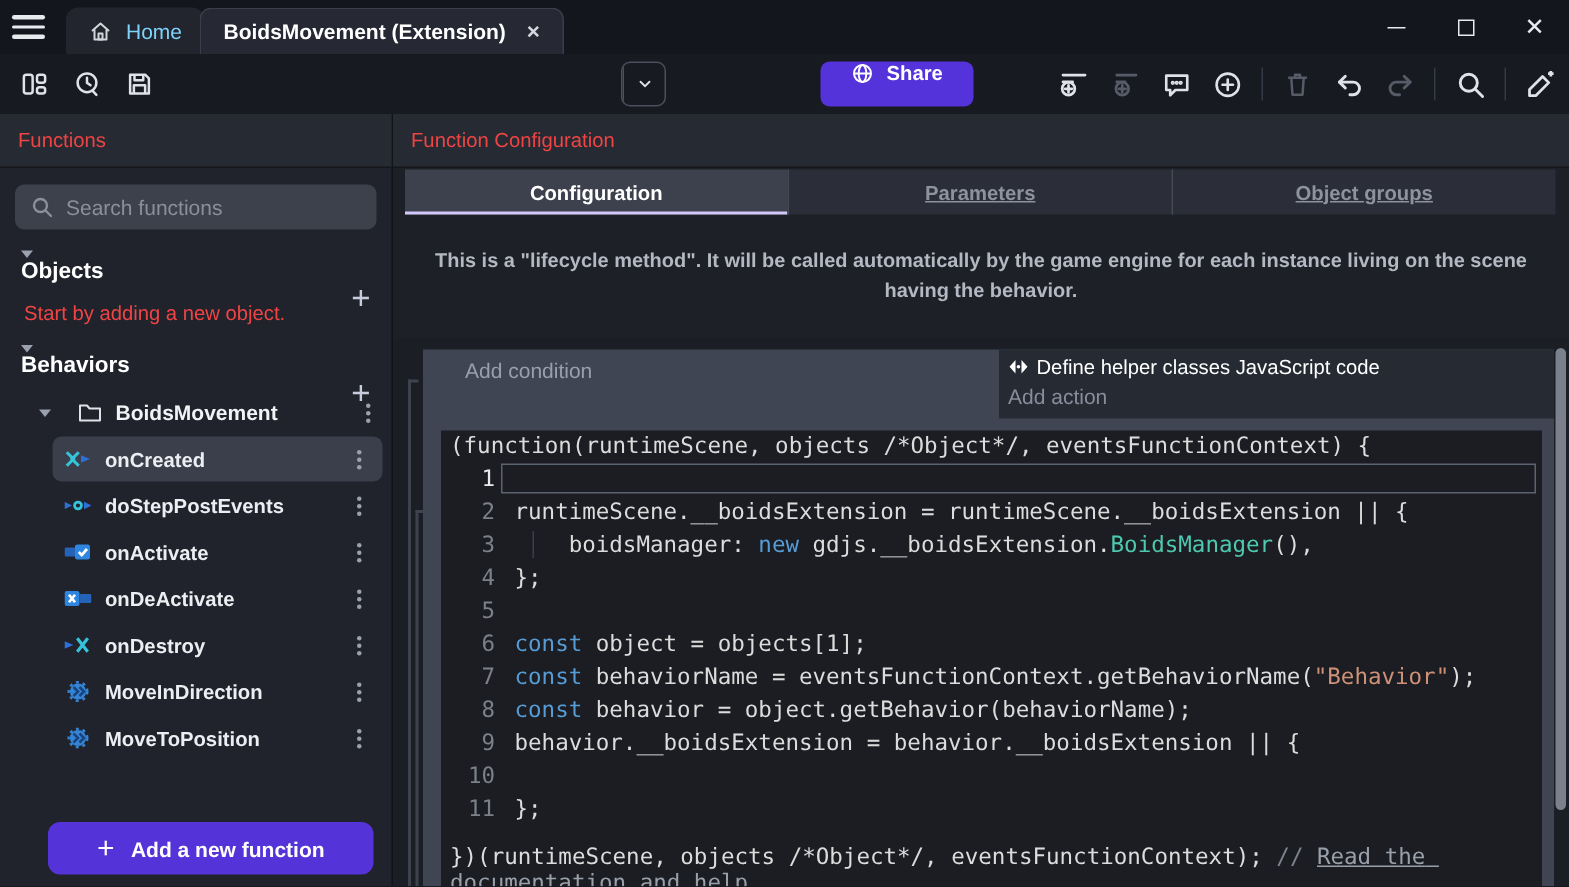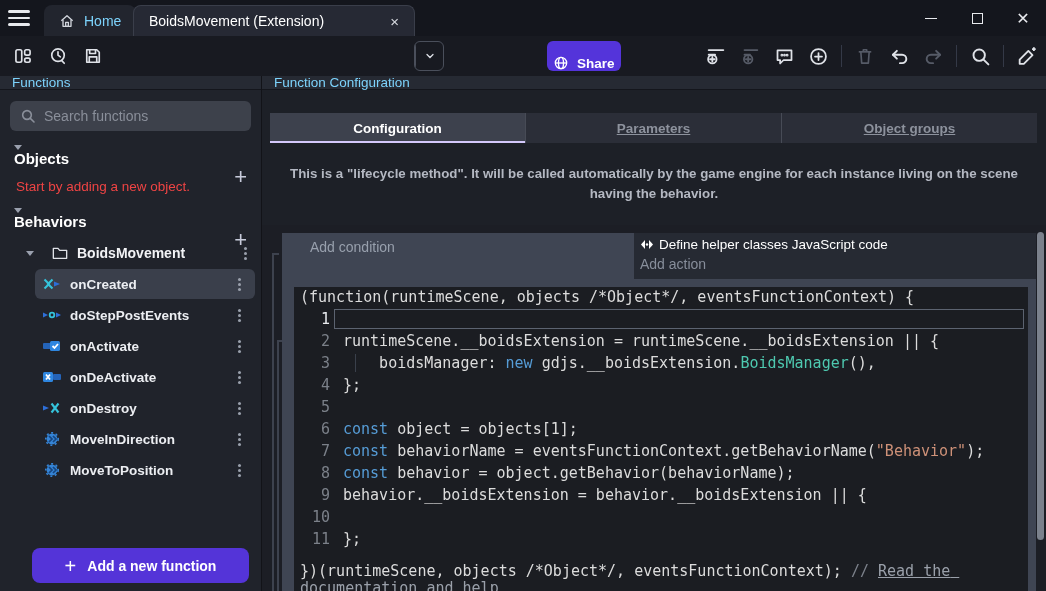--- a/index.html
+++ b/index.html
@@ -8,43 +8,43 @@
   .app { position:relative; width:1046px; height:591px; background:#14161d; color:#e8eaee; overflow:hidden; }
   svg { display:block; }
   .i { display:inline-flex; align-items:center; justify-content:center; }
 
   
   .titlebar { position:absolute; top:0; left:0; right:0; height:36px; background:#14161d; display:flex; align-items:flex-end; }
   .burger { position:absolute; left:8px; top:7px; width:26px; height:22px; display:flex; flex-direction:column; justify-content:center; gap:4px; cursor:pointer; }
   .burger span { display:block; width:22px; height:2.6px; background:#e8eaee; border-radius:2px; }
   .tab { height:31px; display:flex; align-items:center; border-radius:8px 8px 0 0; padding:0 15px; gap:9px; font-size:14px; }
   .tab-home { position:absolute; left:44px; bottom:0; background:#22252e; color:#7dd3fc; }
-  .tab-active { position:absolute; left:133px; bottom:0; width:282px; background:#262934; border:1px solid #3a3e4a; border-bottom:none; color:#fff; font-weight:normal; }
+  .tab-active { position:absolute; left:133px; bottom:0; width:243px; background:#262934; border:1px solid #3a3e4a; border-bottom:none; color:#fff; font-weight:bold; }
   .tab-close { margin-left:auto; color:#d6d9df; font-size:15px; line-height:1; cursor:pointer; }
   .winctl { position:absolute; right:0; top:0; height:36px; display:flex; }
   .wbtn { width:46px; height:36px; display:flex; align-items:center; justify-content:center; cursor:pointer; color:#e8eaee; }
   .wmin i { display:block; width:12px; height:0; border-top:1.6px solid #e8eaee; }
   .wmax i { display:block; width:11px; height:11px; border:1.5px solid #e8eaee; }
   .wclose { font-size:16px; }
 
   
   .toolbar { position:absolute; top:36px; left:0; right:0; height:40px; background:#181a21; display:flex; align-items:center; }
   .tb-left { display:flex; align-items:center; gap:13px; padding-left:12px; }
   .tbi { width:22px; height:22px; color:#dfe2e8; cursor:pointer; }
   .tbi.dim { color:#565b67; }
   .btn-preview { position:absolute; left:414px; top:5px; height:30px; display:flex; align-items:stretch; border:1px solid #4a4f5b; border-radius:6px; overflow:hidden; cursor:pointer; }
   .btn-preview .main { display:flex; align-items:center; gap:9px; padding:0 16px 0 12px; font-weight:bold; font-size:13.5px; color:#fff; }
   .btn-preview .dd { width:28px; display:flex; align-items:center; justify-content:center; border-left:1px solid #4a4f5b; color:#dfe2e8; }
-  .btn-share { position:absolute; left:547px; top:5px; height:30px; padding:0 6px; display:flex; align-items:flex-end; gap:8px; background:#5434da; border-radius:6px; color:#fff; font-weight:bold; font-size:13.5px; cursor:pointer; }
+  .btn-share { position:absolute; left:547px; top:5px; height:30px; padding:0 20px; display:flex; align-items:flex-start; gap:8px; background:#5434da; border-radius:6px; color:#fff; font-weight:bold; font-size:13.5px; cursor:pointer; }
   .tb-right { position:absolute; right:8px; top:0; height:40px; display:flex; align-items:center; gap:12px; }
   .tbsep { width:1px; height:22px; background:#343947; }
 
   
   .sidebar { position:absolute; top:76px; left:0; width:262px; bottom:0; background:#20232b; border-right:1px solid #121318; }
-  .panel-head { height:14px; background:#262a33; border-bottom:1px solid #14161c; display:flex; align-items:center; padding:0 12px; font-size:13.5px; color:#7dd3fc; }
+  .panel-head { height:36px; background:#262a33; border-bottom:1px solid #14161c; display:flex; align-items:center; padding:0 12px; font-size:13.5px; color:#ef4444; }
   .search { margin:11px 10px 0 10px; height:30px; background:#3d414b; border-radius:6px; display:flex; align-items:center; gap:8px; padding:0 10px; cursor:text; }
   .search input { background:transparent; border:none; outline:none; color:#dfe2e8; font-size:14px; width:100%; font-family:"Liberation Sans",sans-serif; }
   .search input::placeholder { color:#8a8f9a; }
   .sec-head { display:flex; align-items:flex-start; margin-top:14px; padding:0 14px; height:26px;flex-direction:column; }
   .tri { width:0; height:0; border-left:4.5px solid transparent; border-right:4.5px solid transparent; border-top:5.5px solid #9aa0ae; margin-right:9px; }
   .sec-title { font-size:15px; font-weight:bold; color:#fff; }
   .plus { margin-left:auto; font-size:22px; font-weight:400; color:#c7cbdb; line-height:20px; cursor:pointer; }
   .hint { margin-top:8px; padding-left:16px; font-size:13.5px; color:#ef4444; }
   .folder-row { display:flex; align-items:center; height:30px; margin-top:4px; padding-left:26px; gap:9px; cursor:pointer; }
   .folder-row .lbl { font-size:14px; font-weight:bold; color:#f2f3f6; }
@@ -67,21 +67,21 @@
   .desc { position:absolute; top:88px; left:20px; right:20px; text-align:center; font-size:13.3px; font-weight:bold; color:#b4b8c2; line-height:20px; }
 
   
   .events { position:absolute; top:149px; left:0; right:0; bottom:0; background:#1c1e25; overflow:hidden; }
   .rail1, .rail2 { position:absolute; width:2px; background:#3d424e; }
   .rail1 { left:10px; top:28px; bottom:0; }
   .rail2 { left:15px; top:115px; bottom:0; }
   .rail1::before, .rail2::before { content:""; position:absolute; top:0; left:0; width:7px; height:2px; background:#3d424e; }
   .evblock { position:absolute; left:20px; right:10px; top:8px; bottom:0; background:#3f4553; }
   .evrow1 { display:flex; height:46px; }
-  .cond { width:352px; padding:6px 0 0 28px; font-size:14px; color:#98a0ad; cursor:pointer; }
+  .cond { width:384px; padding:6px 0 0 28px; font-size:14px; color:#98a0ad; cursor:pointer; }
   .acts { flex:1; background:#262a33; padding:4px 0 0 6px; }
   .jsline { display:flex; align-items:center; gap:5px; color:#fff; font-size:13.5px; cursor:pointer; }
   .addact { margin-top:4px; font-size:14px; color:#878e9b; cursor:pointer; }
 
   .editor { position:absolute; left:12px; right:8px; top:54px; bottom:0; background:#1b1d22; font-family:"DejaVu Sans Mono", monospace; font-size:15px; color:#dcdcdc; cursor:text; }
   .crow { display:flex; line-height:22px; white-space:pre; }
   .crow.hdr, .crow.ftr { display:block; padding-left:6px; line-height:21px; white-space:pre-wrap; }
   .crow.ftr { margin-top:13px; line-height:17px; }
   .gut { width:36px; text-align:right; color:#7b8089; flex:none; }
   .codetxt { margin-left:13px; position:relative; }

